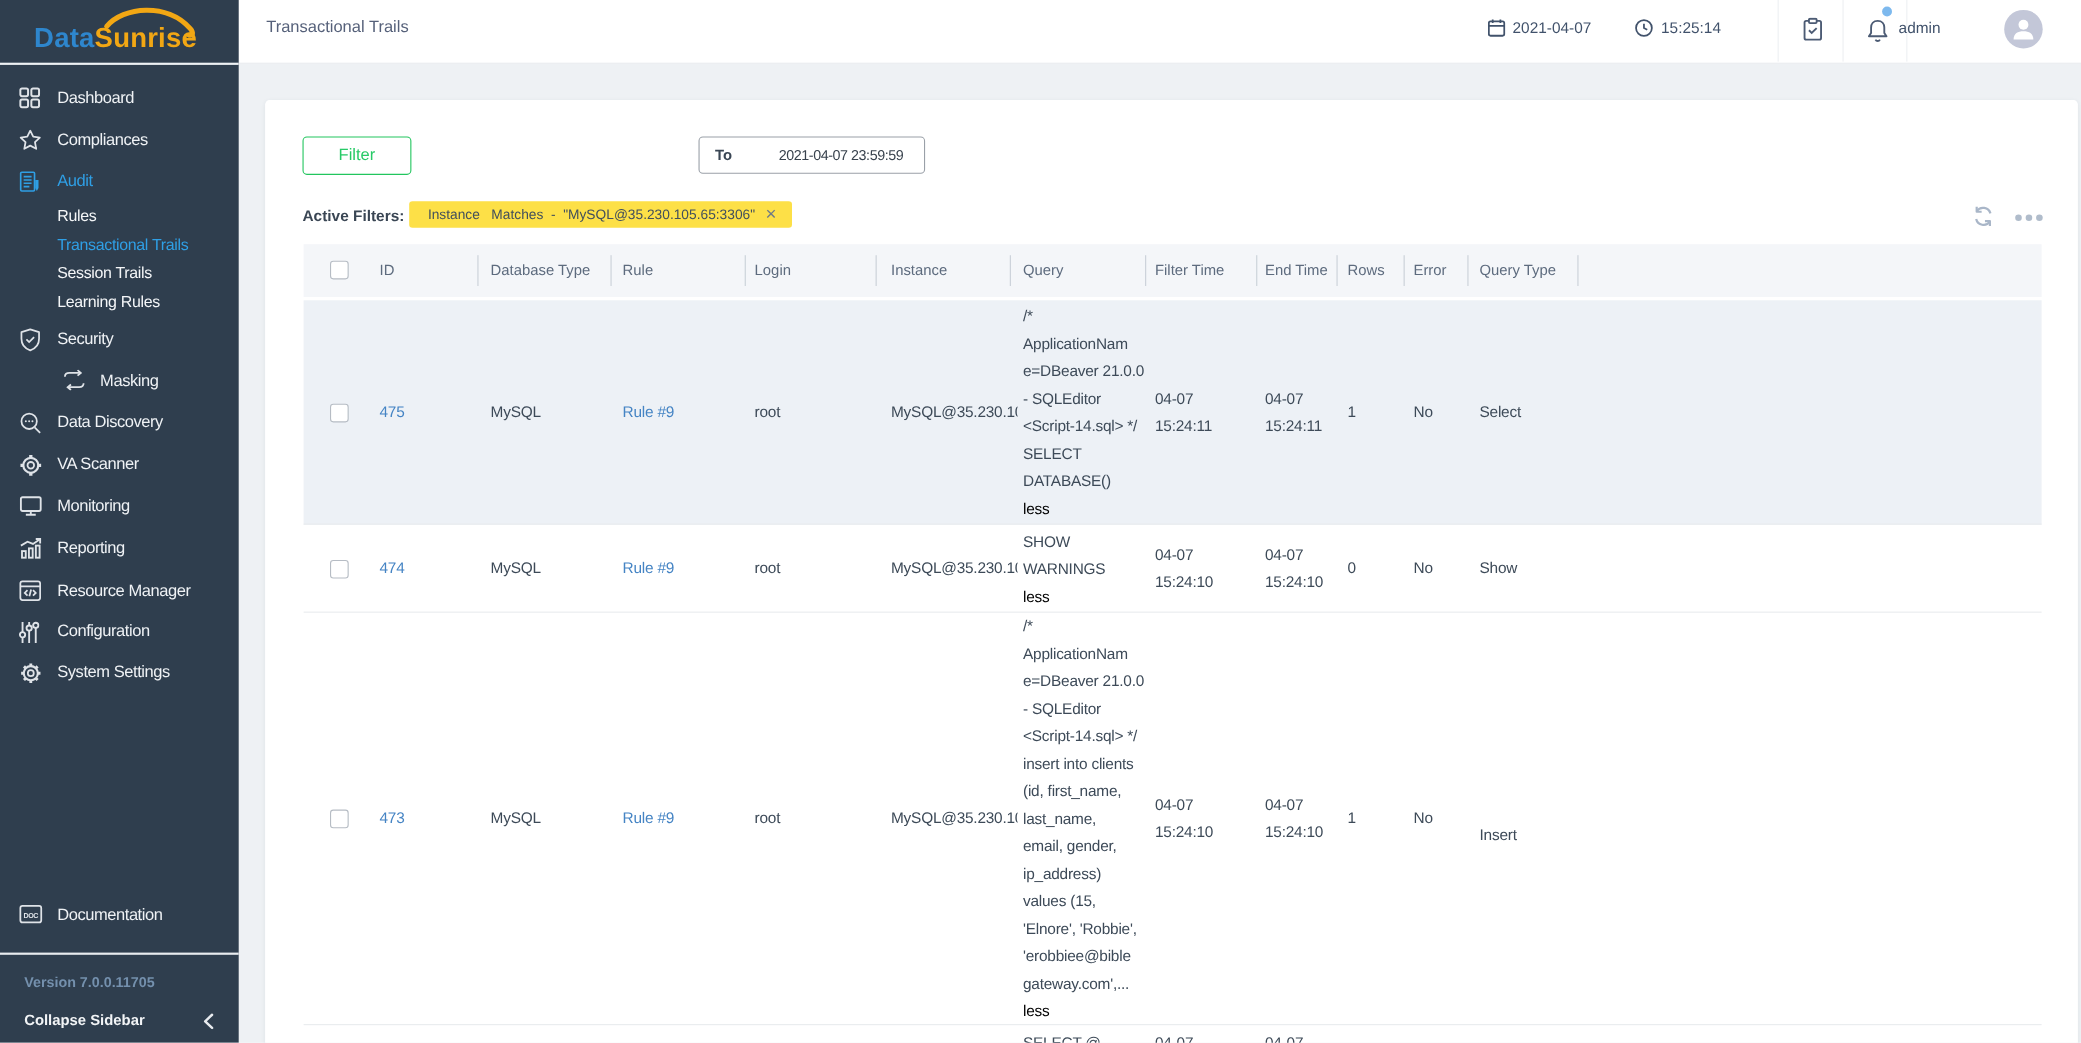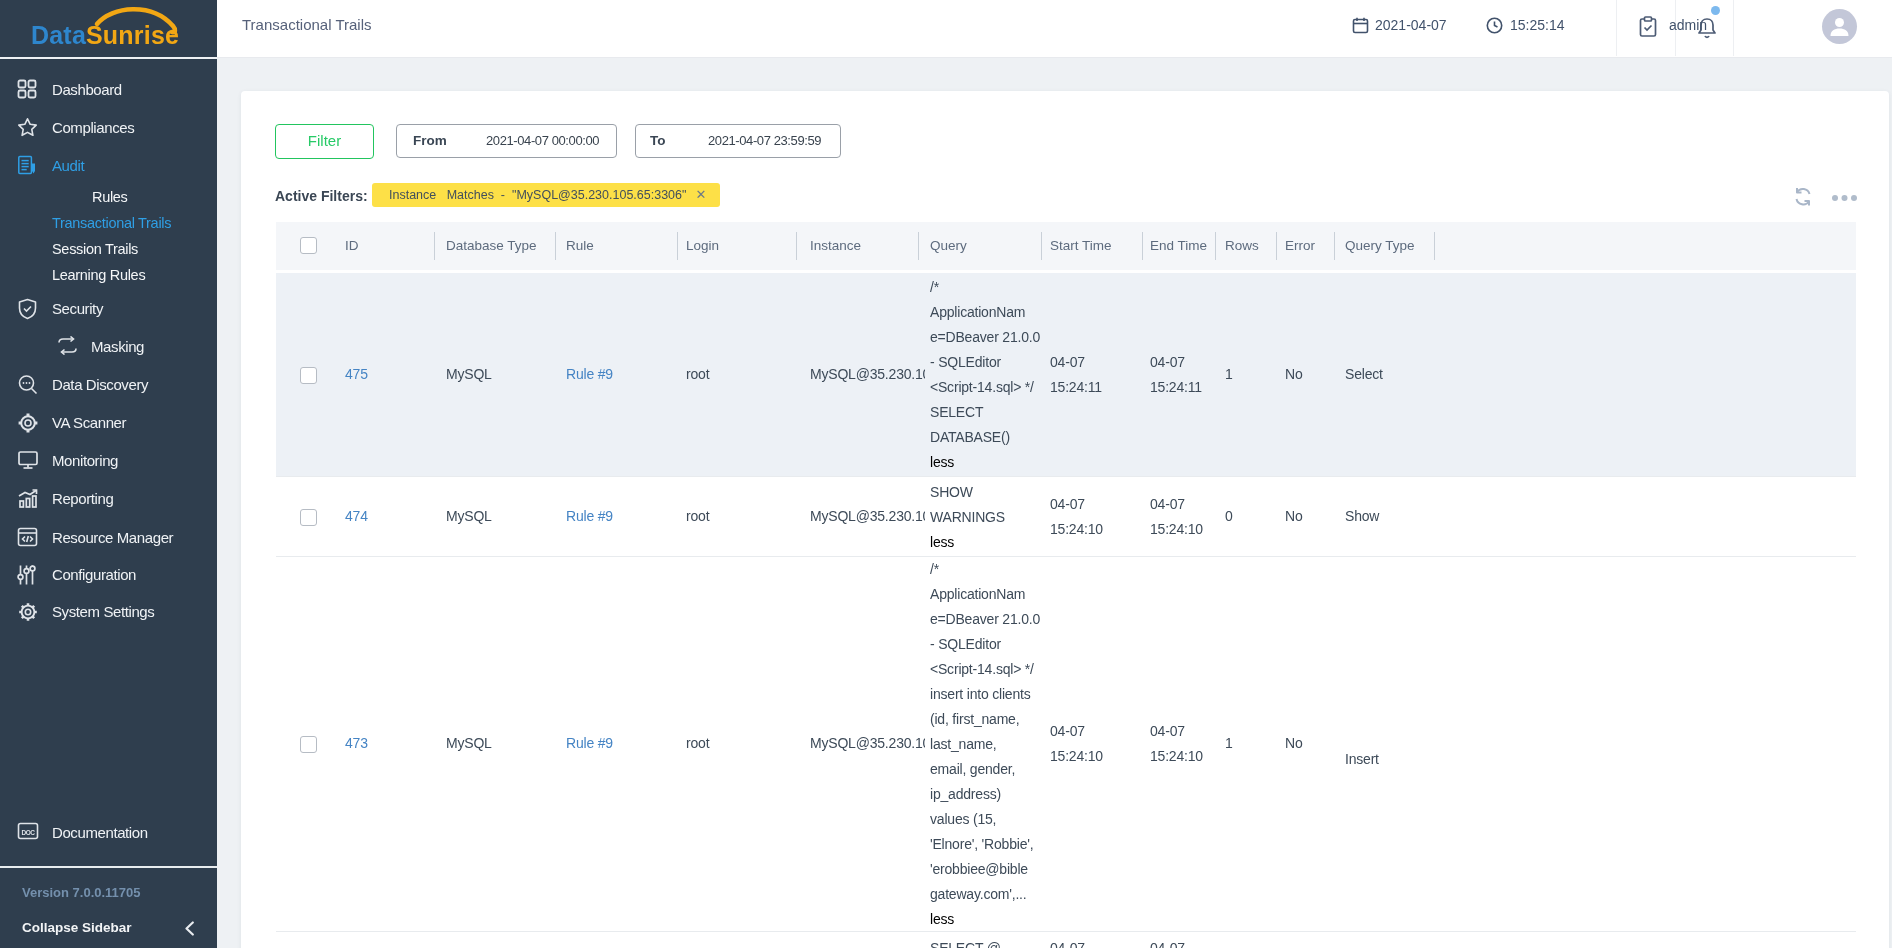--- a/index.html
+++ b/index.html
@@ -89,21 +89,21 @@
               <rect x="1.8" y="1.6" width="12.6" height="17" rx="1"></rect>
               <line x1="4.5" y1="5.6" x2="11.7" y2="5.6"></line>
               <line x1="4.5" y1="8.6" x2="11.7" y2="8.6"></line>
               <line x1="4.5" y1="11.6" x2="11.7" y2="11.6"></line>
               <line x1="4.5" y1="14.6" x2="9.7" y2="14.6"></line>
             </g>
             <path d="M15 8.6 L18 8.6 L18 16 L16.5 18.6 L15 16 Z" fill="#2f9fe5"></path>
           </svg></span>
         <span class="lb blue">Audit</span>
       </div>
-      <div class="sub" style="top:197px;margin-left:40px;">Rules</div>
+      <div class="sub" style="top:197px;">Rules</div>
       <div class="sub blue" style="top:223px;">Transactional Trails</div>
       <div class="sub" style="top:249px;">Session Trails</div>
       <div class="sub" style="top:275px;">Learning Rules</div>
       <div class="mitem" style="top:289px;">
         <span class="ic"><svg width="21" height="22" viewBox="0 0 21 22">
             <path d="M10.5 1.5 L18.5 4 L18.5 10 C 18.5 15.5 15 19 10.5 20.5 C 6 19 2.5 15.5 2.5 10 L2.5 4 Z" fill="none" stroke="#dfe3e8" stroke-width="1.6" stroke-linejoin="round"></path>
             <path d="M7 10.5 L9.5 13 L14 8.5" fill="none" stroke="#dfe3e8" stroke-width="1.6"></path>
           </svg></span>
         <span class="lb">Security</span>
       </div>
@@ -233,35 +233,31 @@
     <rect x="6.5" y="1" width="7" height="4" rx="1" fill="#fff" stroke="#4c5b74" stroke-width="1.7"></rect>
     <path d="M6.5 11.5 L9 14 L13.5 9.5" fill="none" stroke="#4c5b74" stroke-width="1.7"></path>
   </svg>
   <div class="tbsep" style="left:1458px;"></div>
   <svg class="tbic" style="left:1479px; top:16px;" width="22" height="24" viewBox="0 0 22 24">
     <path d="M11 3 C 7 3 5 6 5 9 L5 14 L3 17 L19 17 L17 14 L17 9 C 17 6 15 3 11 3 Z" fill="none" stroke="#4c5b74" stroke-width="1.7" stroke-linejoin="round"></path>
     <path d="M9 20 a2.2 2.2 0 0 0 4 0" fill="none" stroke="#4c5b74" stroke-width="1.7"></path>
   </svg>
   <div class="abs" style="left:1494px; top:6px; width:9px; height:9px; border-radius:50%; background:#7db9ee;"></div>
   <div class="tbsep" style="left:1516px;"></div>
-  <div class="tbtext" style="left:1452px;">admin</div>
+  <div class="tbtext" style="left:1509px;">admin</div>
   <div class="abs" style="left:1605px; top:9px; width:35px; height:35px; border-radius:50%; background:#c3c7d8;">
     <svg width="35" height="35" viewBox="0 0 35 35">
       <circle cx="17.5" cy="13.5" r="4.5" fill="#fff"></circle>
       <path d="M8.5 27 C 8.5 21.5 12.5 19.5 17.5 19.5 C 22.5 19.5 26.5 21.5 26.5 27 Z" fill="#fff"></path>
     </svg>
   </div>
 </div>
 
 <div id="card">
   <div id="btn-filter">Filter</div>
-  <div class="datebox" style="left:155px; width:221px;">
-    <div class="dlab" style="left:16px;">From</div>
-    <div class="dval" style="left:89px;">2021-04-07 00:00:00</div>
-  </div>
   <div class="datebox" style="left:394px; width:206px;">
     <div class="dlab" style="left:14px;">To</div>
     <div class="dval" style="left:72px;">2021-04-07 23:59:59</div>
   </div>
   <div id="af-label">Active Filters:</div>
   <div id="chip">Instance&nbsp;&nbsp;&nbsp;Matches&nbsp;&nbsp;-&nbsp;&nbsp;"MySQL@35.230.105.65:3306"<span class="x">✕</span></div>
   <svg class="abs" style="left:1552px; top:95px;" width="20" height="22" viewBox="0 0 20 22">
     <path d="M16.5 8 A 7 7 0 0 0 4 6" fill="none" stroke="#a9b6c8" stroke-width="2"></path>
     <path d="M4 2 L4 6.5 L8.5 6.5" fill="none" stroke="#a9b6c8" stroke-width="2" stroke-linejoin="round"></path>
     <path d="M3.5 13 A 7 7 0 0 0 16 15.5" fill="none" stroke="#a9b6c8" stroke-width="2"></path>
@@ -271,21 +267,21 @@
 
   <div id="tbl">
       <div id="thead">
         <div class="cb" style="left:24px; top:15px;"></div>
         <div class="hlab" style="left:69px;">ID</div>
         <div class="hlab" style="left:170px;">Database Type</div>
         <div class="hlab" style="left:290px;">Rule</div>
         <div class="hlab" style="left:410px;text-align:right;">Login</div>
         <div class="hlab" style="left:534px;">Instance</div>
         <div class="hlab" style="left:654px;">Query</div>
-        <div class="hlab" style="left:774px;">Start Time</div>
+        <div class="hlab" style="left:774px;">Filter Time</div>
         <div class="hlab" style="left:874px;">End Time</div>
         <div class="hlab" style="left:949px;">Rows</div>
         <div class="hlab" style="left:1009px;">Error</div>
         <div class="hlab" style="left:1069px;">Query Type</div>
         <div class="hsep" style="left:158px;"></div>
         <div class="hsep" style="left:279px;"></div>
         <div class="hsep" style="left:401px;"></div>
         <div class="hsep" style="left:520px;"></div>
         <div class="hsep" style="left:642px;"></div>
         <div class="hsep" style="left:765px;"></div>

